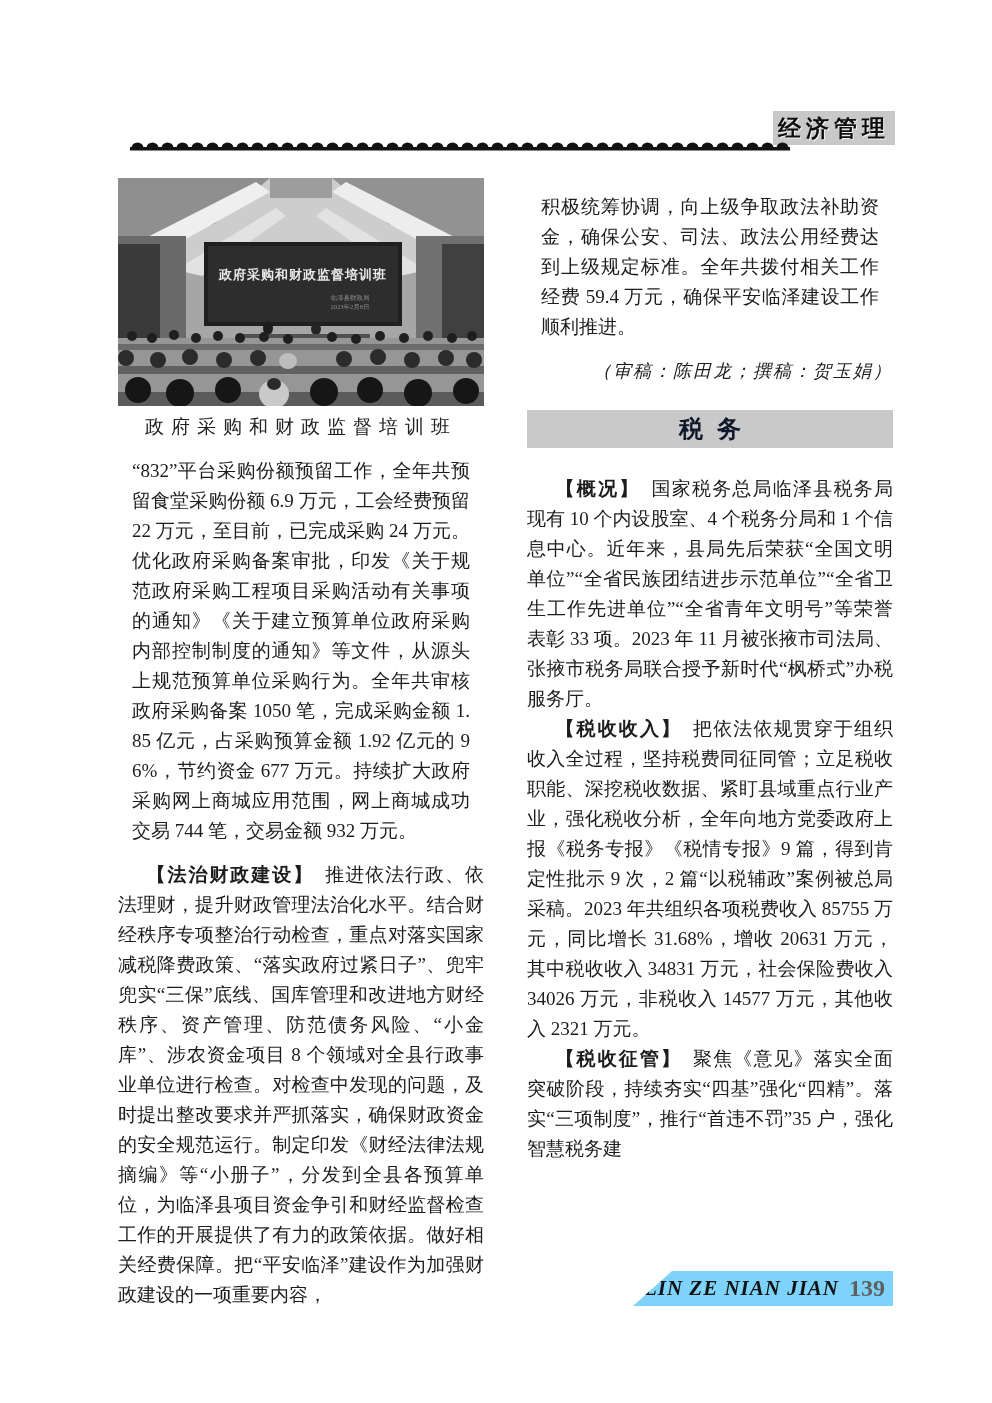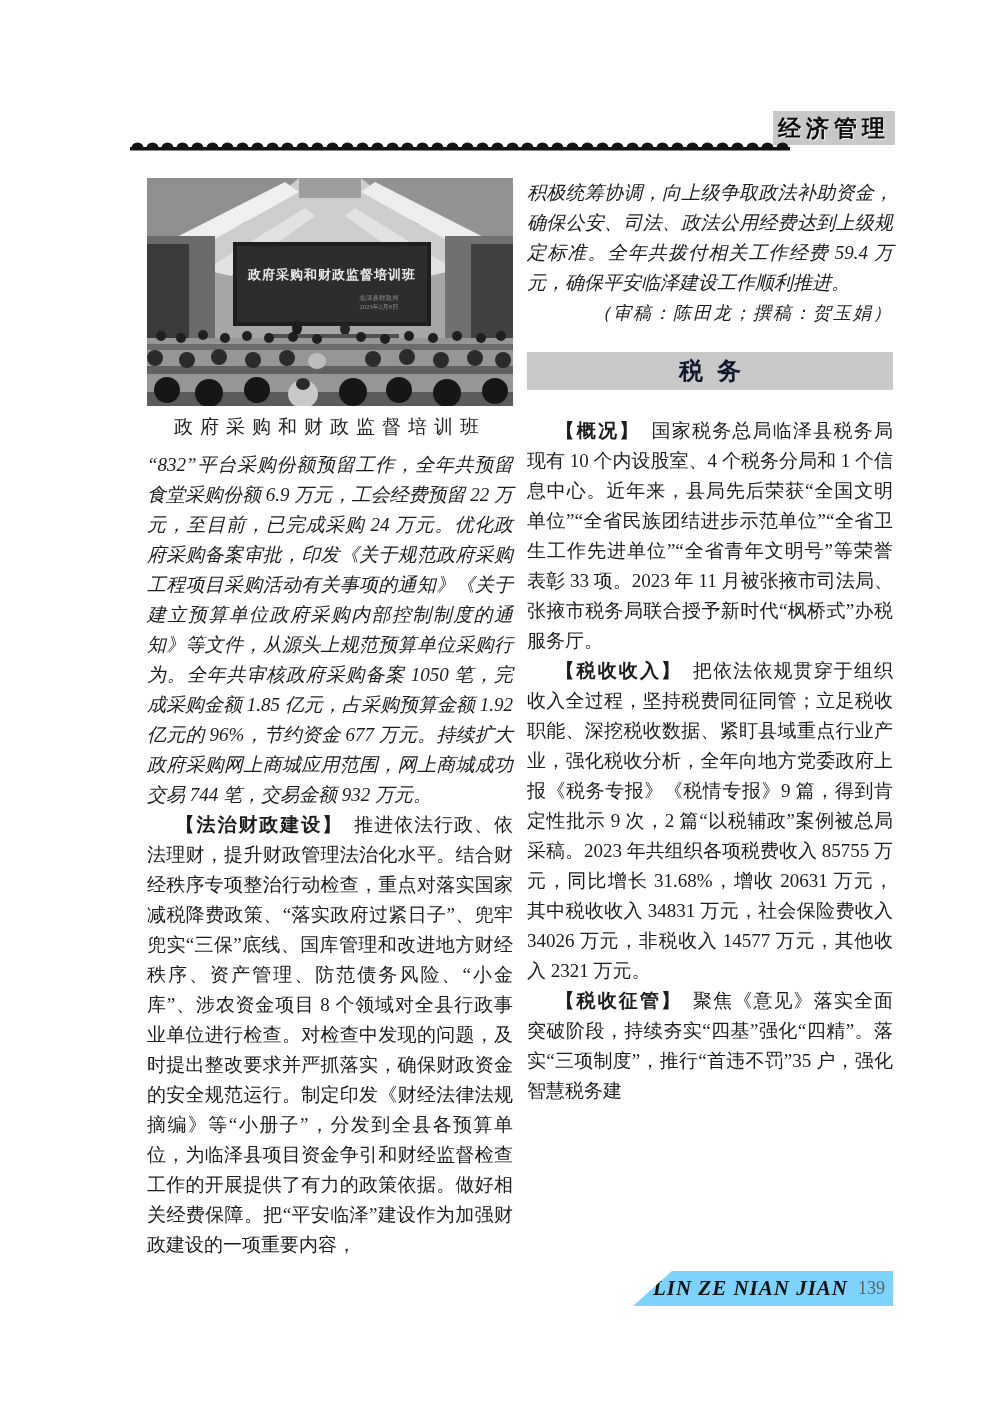--- a/index.html
+++ b/index.html
@@ -13,23 +13,23 @@
     background:#c8c8c8;display:flex;align-items:center;justify-content:center;
     font-family:"Liberation Sans", sans-serif;font-weight:bold;font-size:23px;
     letter-spacing:5px;color:#0d0d0d;text-shadow:1px 1px 0 #f2f2f2;
   }
   .wave{position:absolute;left:130px;top:139px;}
   
   .col{
     position:absolute;top:178px;width:366px;
     font-size:19px;line-height:30px;text-align:justify;word-break:break-all;
   }
-  .col-left{left:147px;}
+  .col-left{left:118px;}
   .col-right{left:527px;}
-  .para{margin:0;font-style:italic;}
+  .para{margin:14px;}
   .entry{margin:0;text-indent:1.5em;}
   .entry .head{
     font-family:"Liberation Sans", sans-serif;font-weight:bold;
     letter-spacing:1px;margin-right:11px;
   }
   
   .photo-wrap{width:366px;margin:0 0 4px 0;line-height:0;}
   .caption{
     text-align:center;font-size:19px;letter-spacing:7px;line-height:30px;
     margin:6px 0 8px 0;color:#222;
@@ -51,21 +51,21 @@
   .footer-box{
     position:absolute;left:633px;top:1271px;width:260px;height:35px;
     background:#7dd3fc;clip-path:polygon(15% 0,100% 0,100% 100%,0 100%);
     display:flex;align-items:center;justify-content:flex-end;
     padding-right:8px;box-sizing:border-box;gap:10px;
   }
   .journal{
     font-family:"Liberation Serif", serif;font-style:italic;font-weight:bold;
     font-size:21px;letter-spacing:1px;color:#111;
   }
-  .pagenum{font-size:18px;color:#5f5f5f;}
+  .pagenum{font-size:24px;color:#5f5f5f;font-weight:bold;}
 </style>
 </head>
 <body>
 
 <div class="page">
 
   <div class="header-label">经济管理</div>
 
   <svg class="wave" width="660" height="14">
     <defs>

